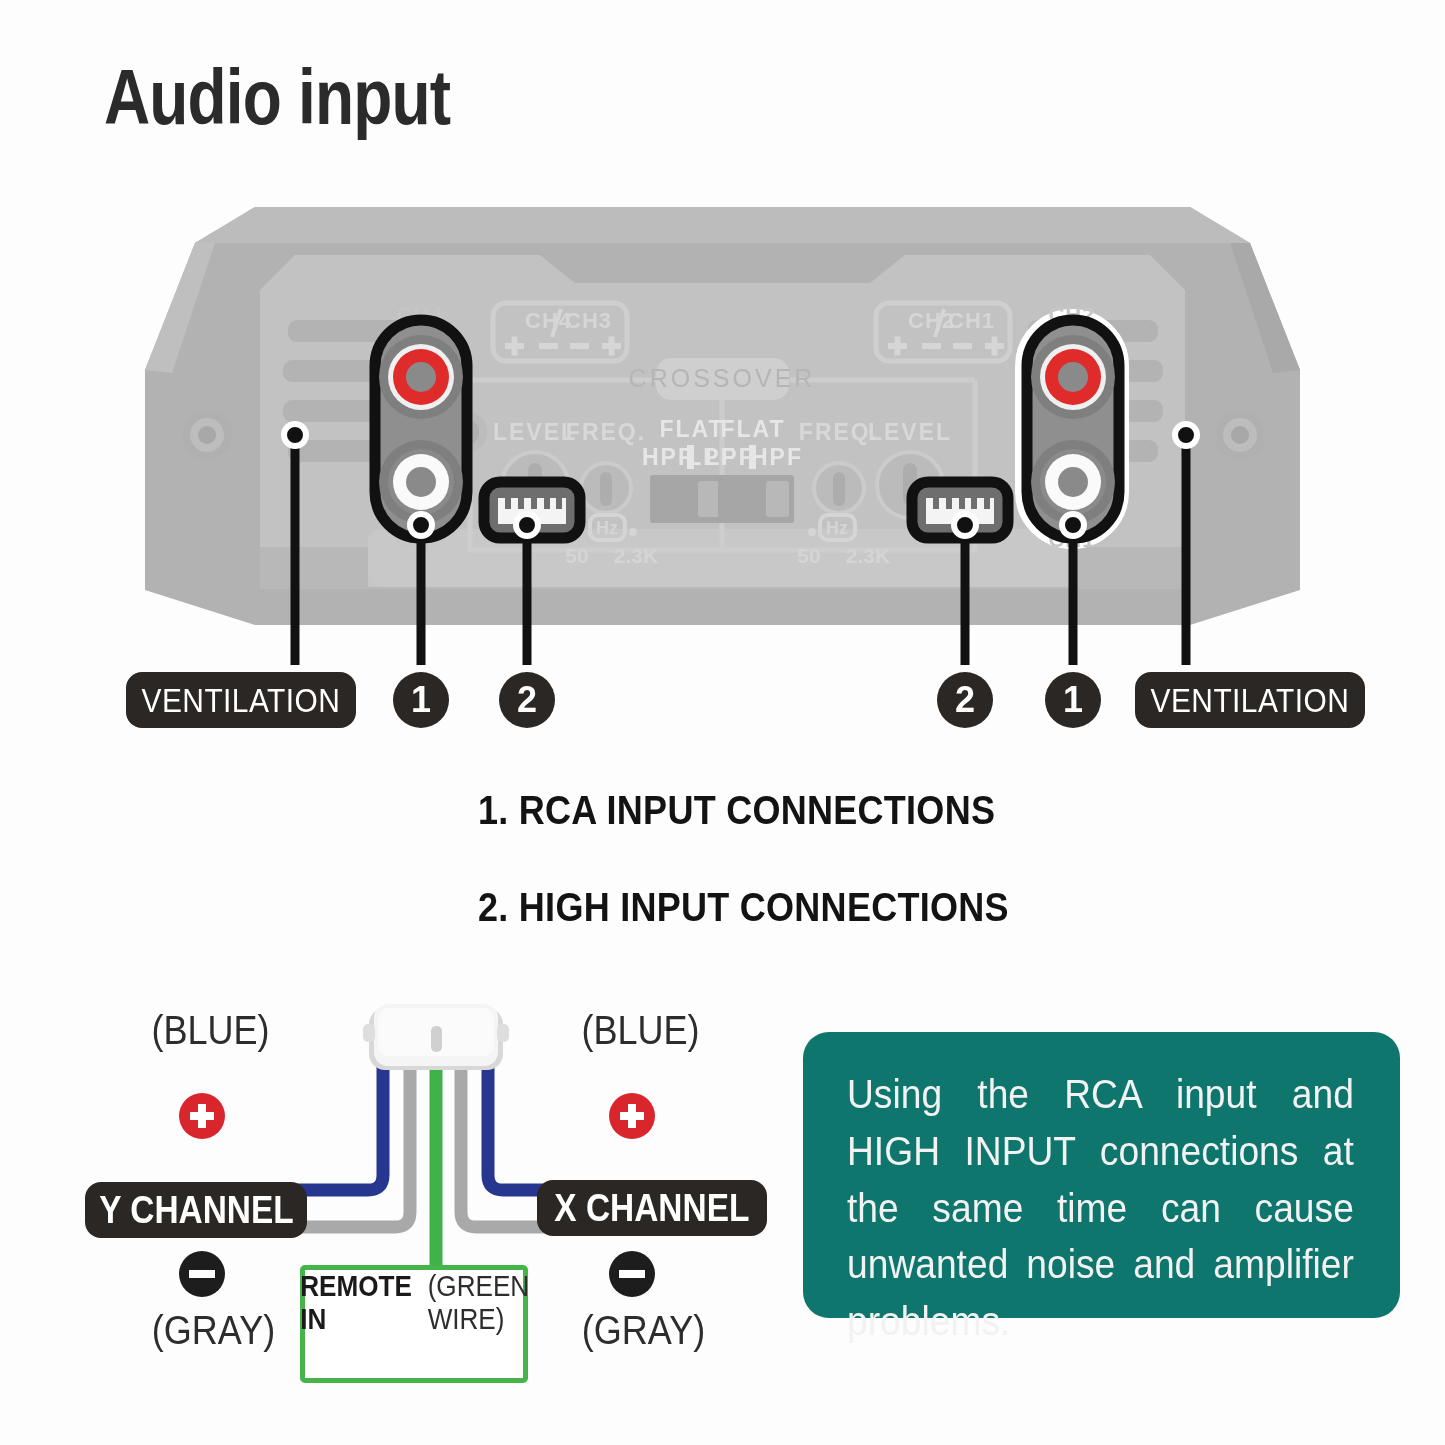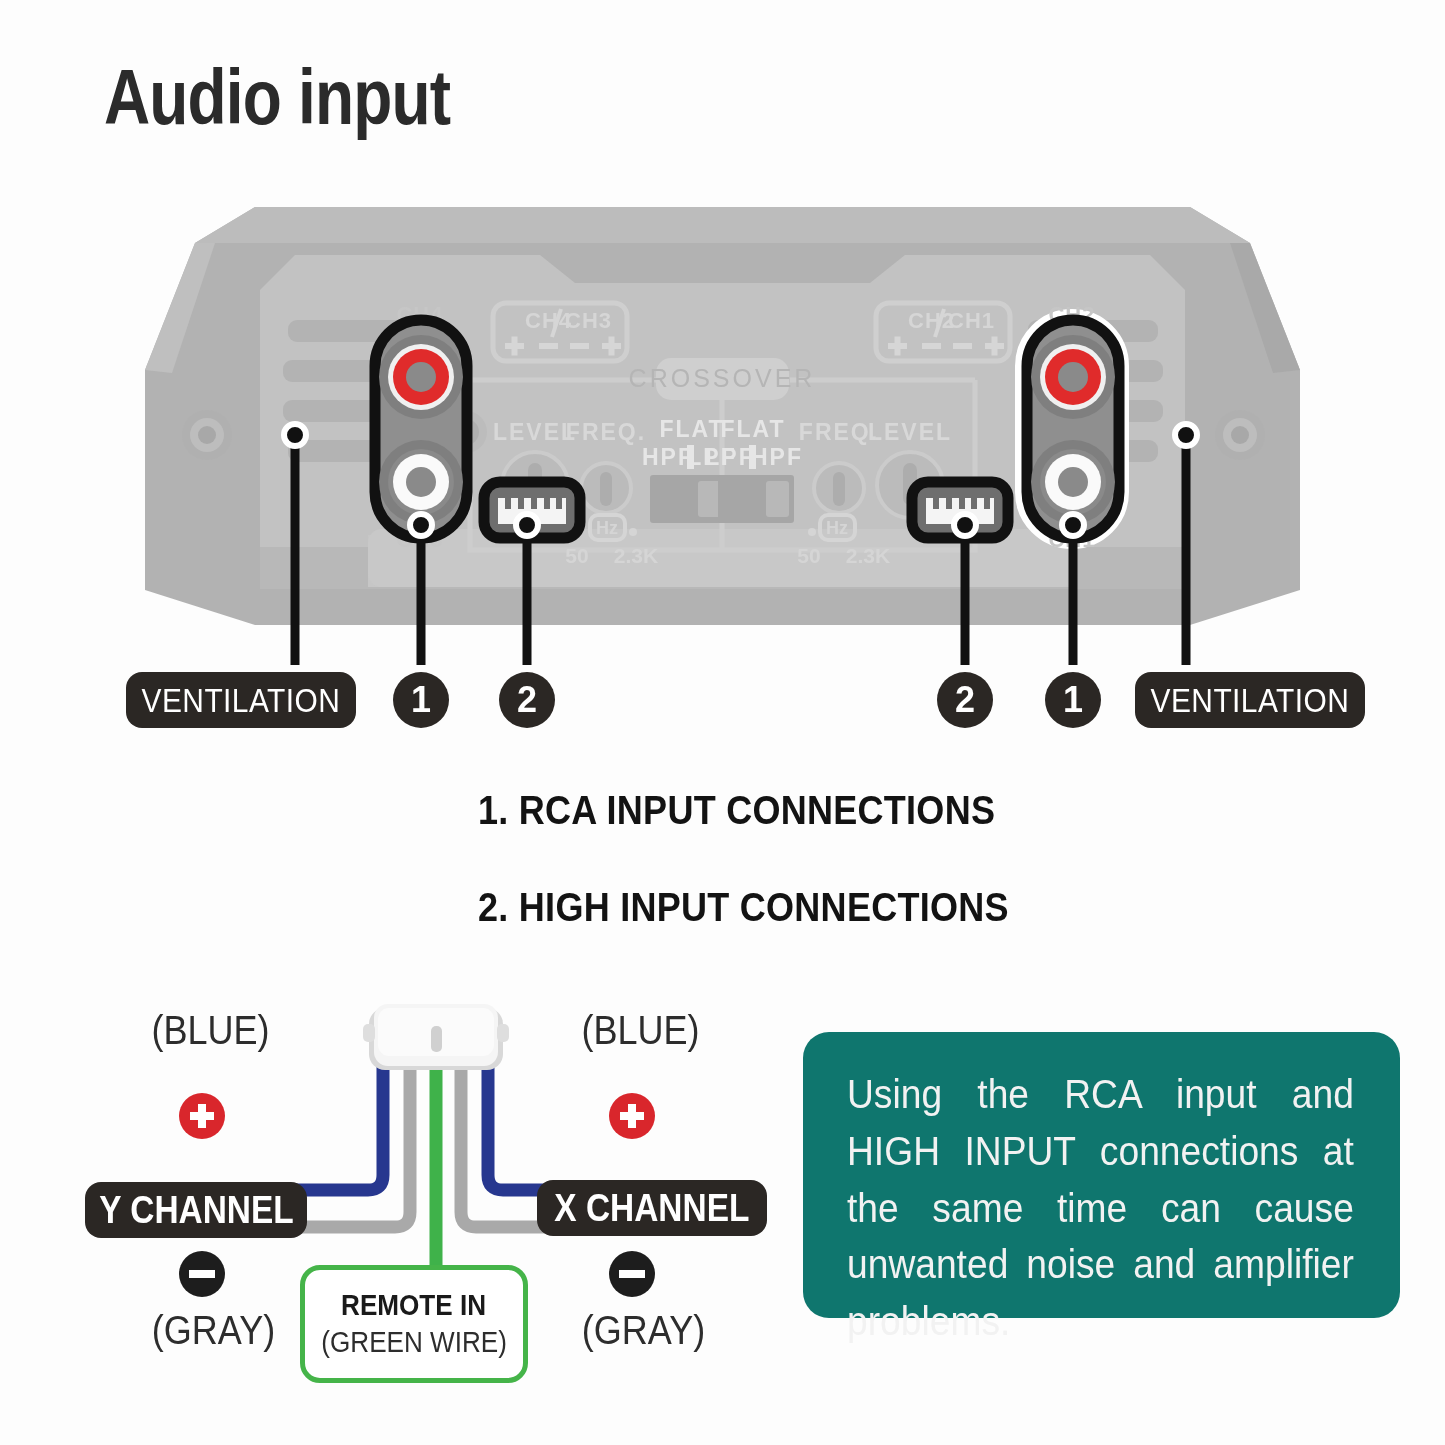--- a/index.html
+++ b/index.html
@@ -104,23 +104,23 @@
   }
   .pm-plus { background: #d9262c; }
   .pm-minus { background: #1d1d1d; }
   .pm-bar { position:absolute; background:#fff; }
 
   #remote-box {
     position: absolute;
     left: 300px; top: 1265px;
     width: 228px; height: 118px;
     border: 5px solid #45b449;
-    border-radius: 20px;
+    border-radius: 5px;
     background: #ffffff;
-    display:flex; flex-direction:column; align-items:center; justify-content:center;
+    display:flex; flex-direction:row; align-items:flex-start; justify-content:center;
     gap: 4px;
   }
   #remote-title {
     font-family: "Liberation Sans Narrow", "Liberation Sans", sans-serif;
     font-weight: 700; font-size: 29px; color: #1a1a1a;
     transform: scaleX(0.9);
   }
   #remote-sub {
     font-family: "Liberation Sans Narrow", "Liberation Sans", sans-serif;
     font-weight: 400; font-size: 29px; color: #2d2d2d;

